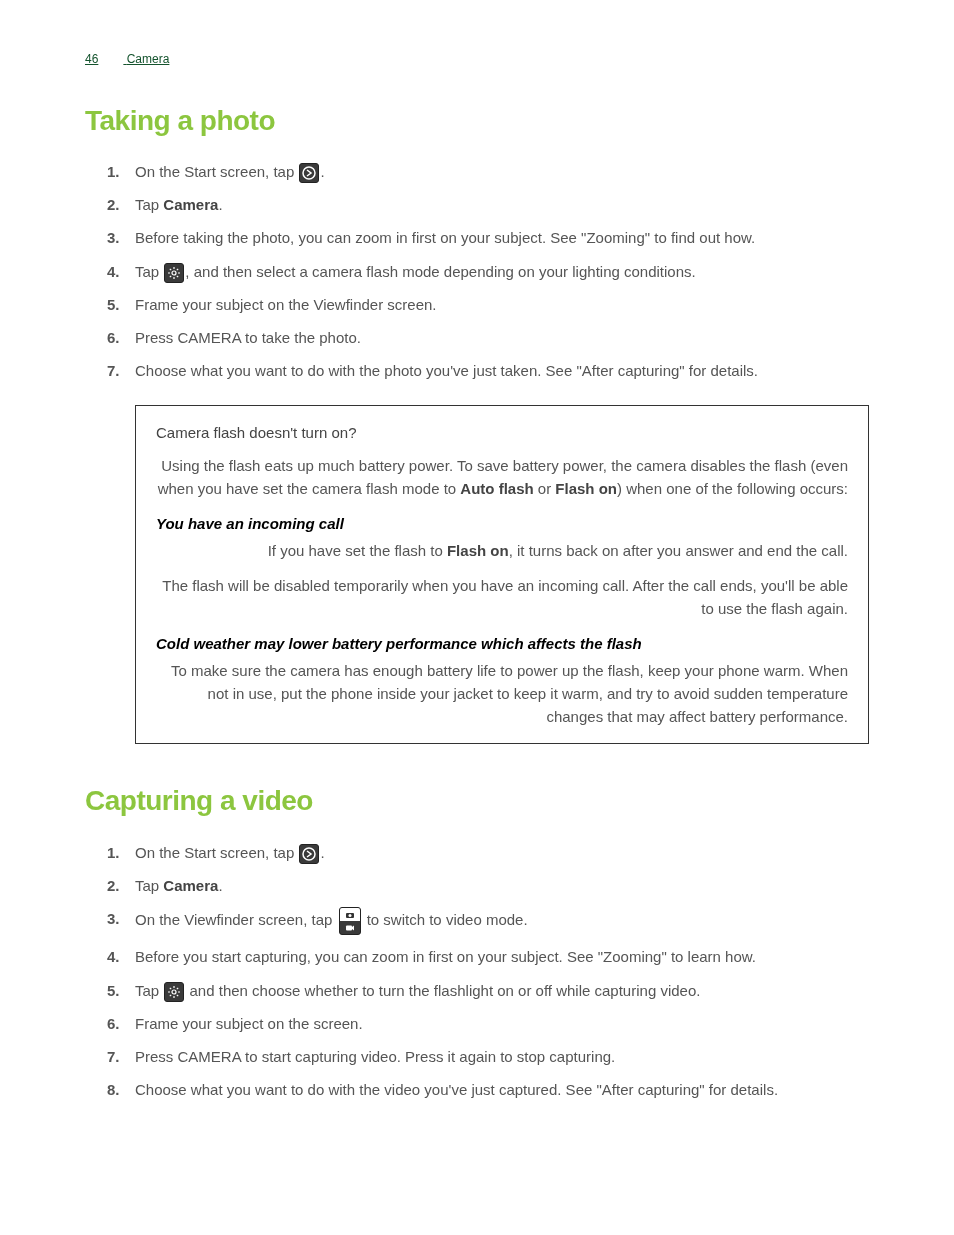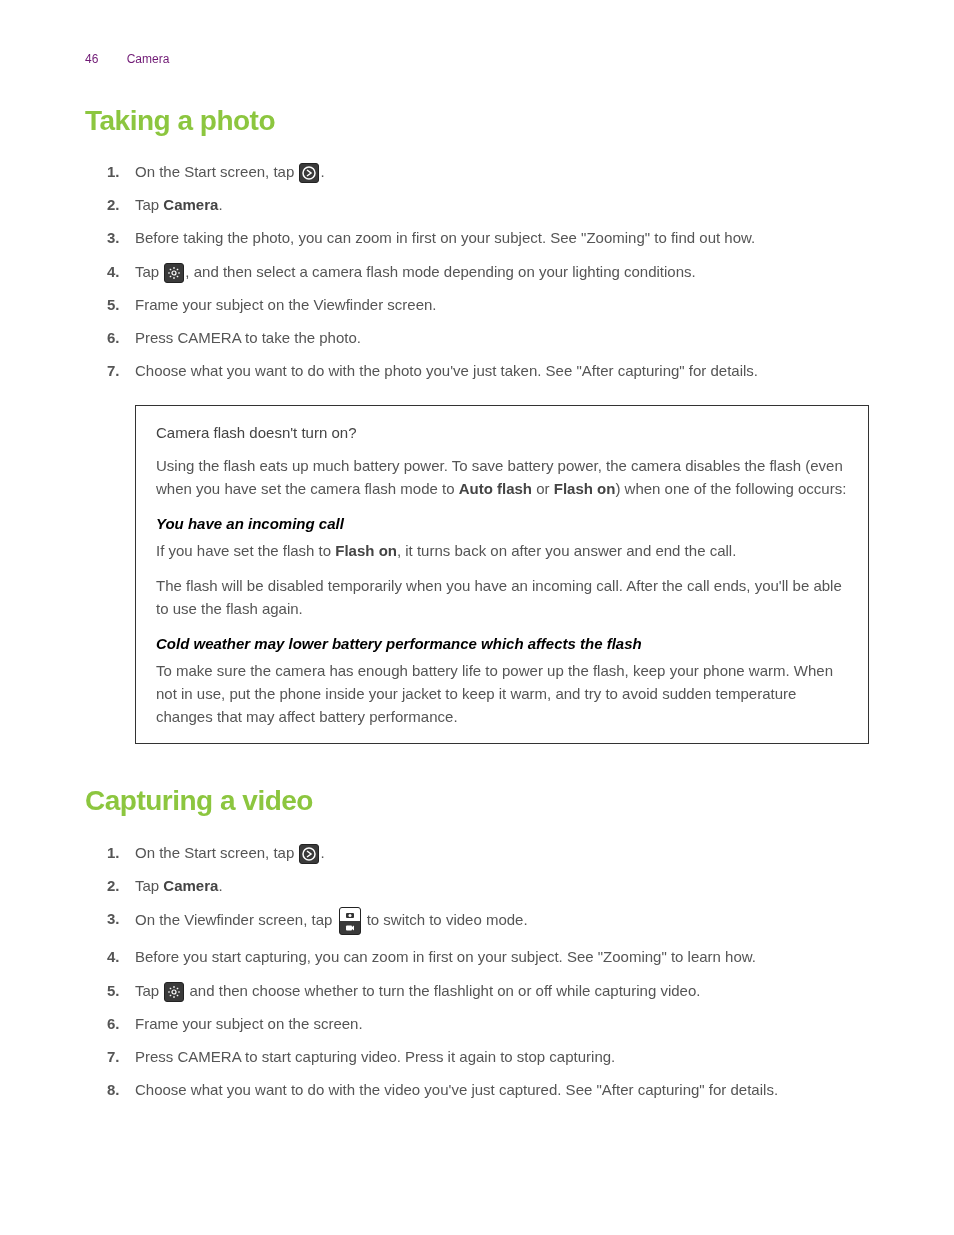--- a/index.html
+++ b/index.html
@@ -12,22 +12,23 @@
       background: #ffffff;
       width: 954px;
       margin: 0 auto;
       padding: 50px 85px 60px 85px;
       color: #555555;
       font-size: 15px;
       line-height: 1.55;
     }
     .header {
       font-size: 12px;
-      color: #701a75;
+      color: #14532d;
       margin-bottom: 30px;
+      text-decoration: underline;
     }
     .header .pagenum {
       margin-right: 25px;
     }
     h1 {
       color: #8cc63f;
       font-size: 28px;
       font-weight: bold;
       margin-bottom: 18px;
       letter-spacing: -0.5px;
@@ -106,20 +107,21 @@
       padding: 15px 20px 15px 20px;
     }
     .callout h2 {
       font-size: 15px;
       font-weight: normal;
       color: #444444;
       margin-bottom: 10px;
     }
     .callout p {
       margin-bottom: 12px;
+      text-align: right;
     }
     .callout h3 {
       font-size: 15px;
       font-weight: bold;
       color: #000000;
       margin-bottom: 3px;
       margin-top: 12px;
       font-style: italic;
     }
     .callout p:last-child {

